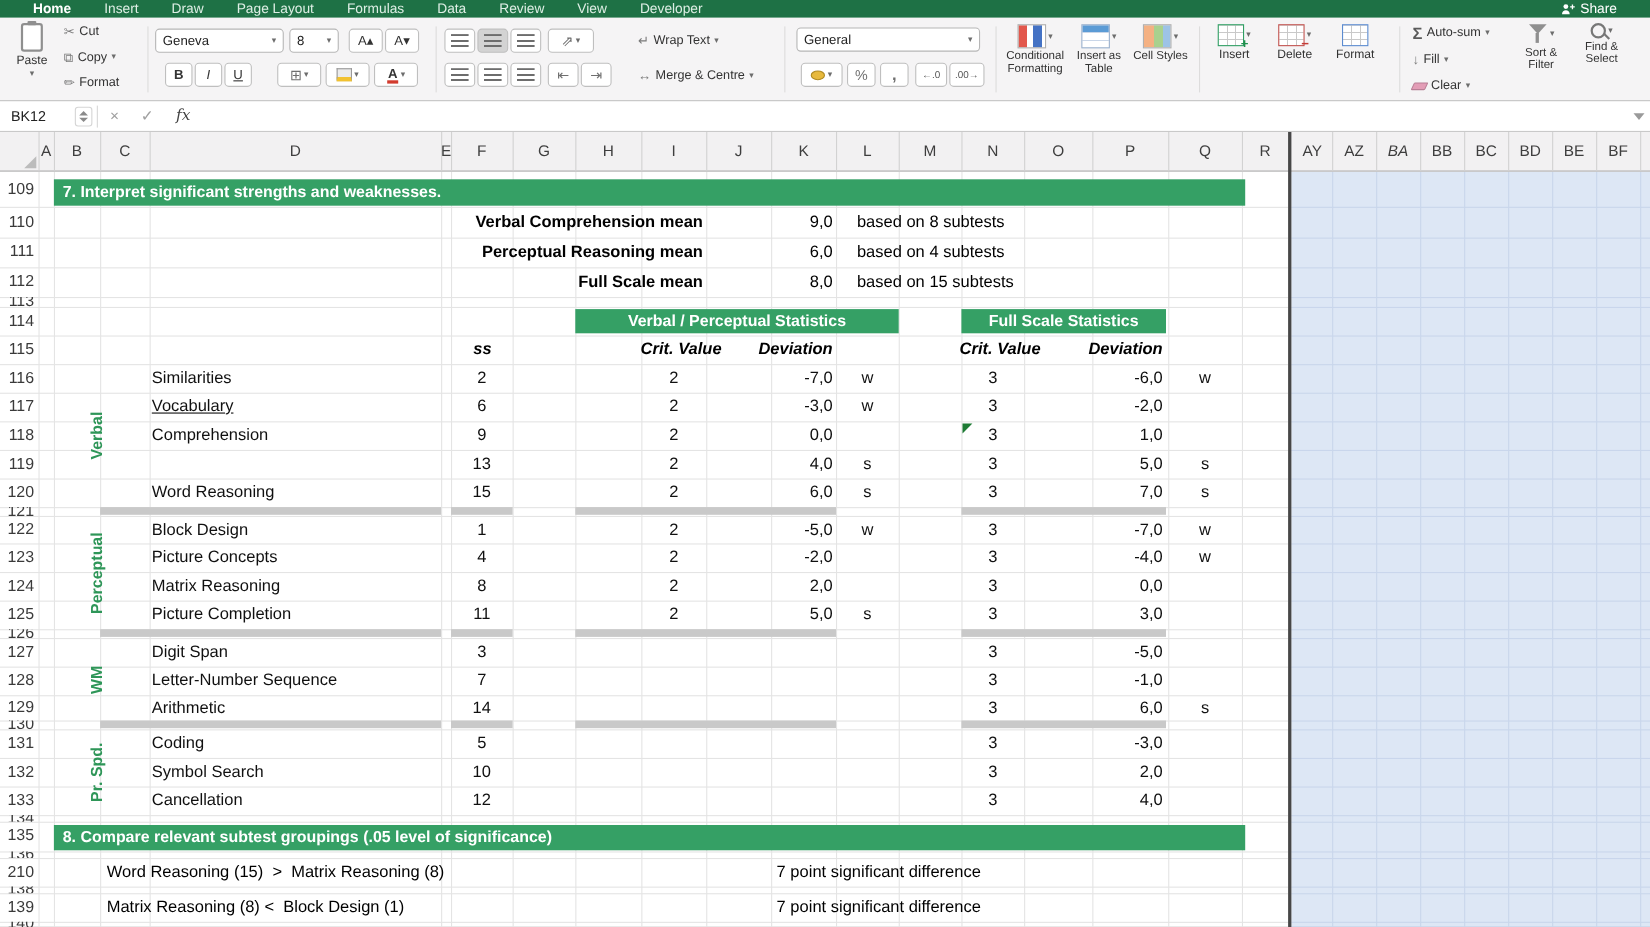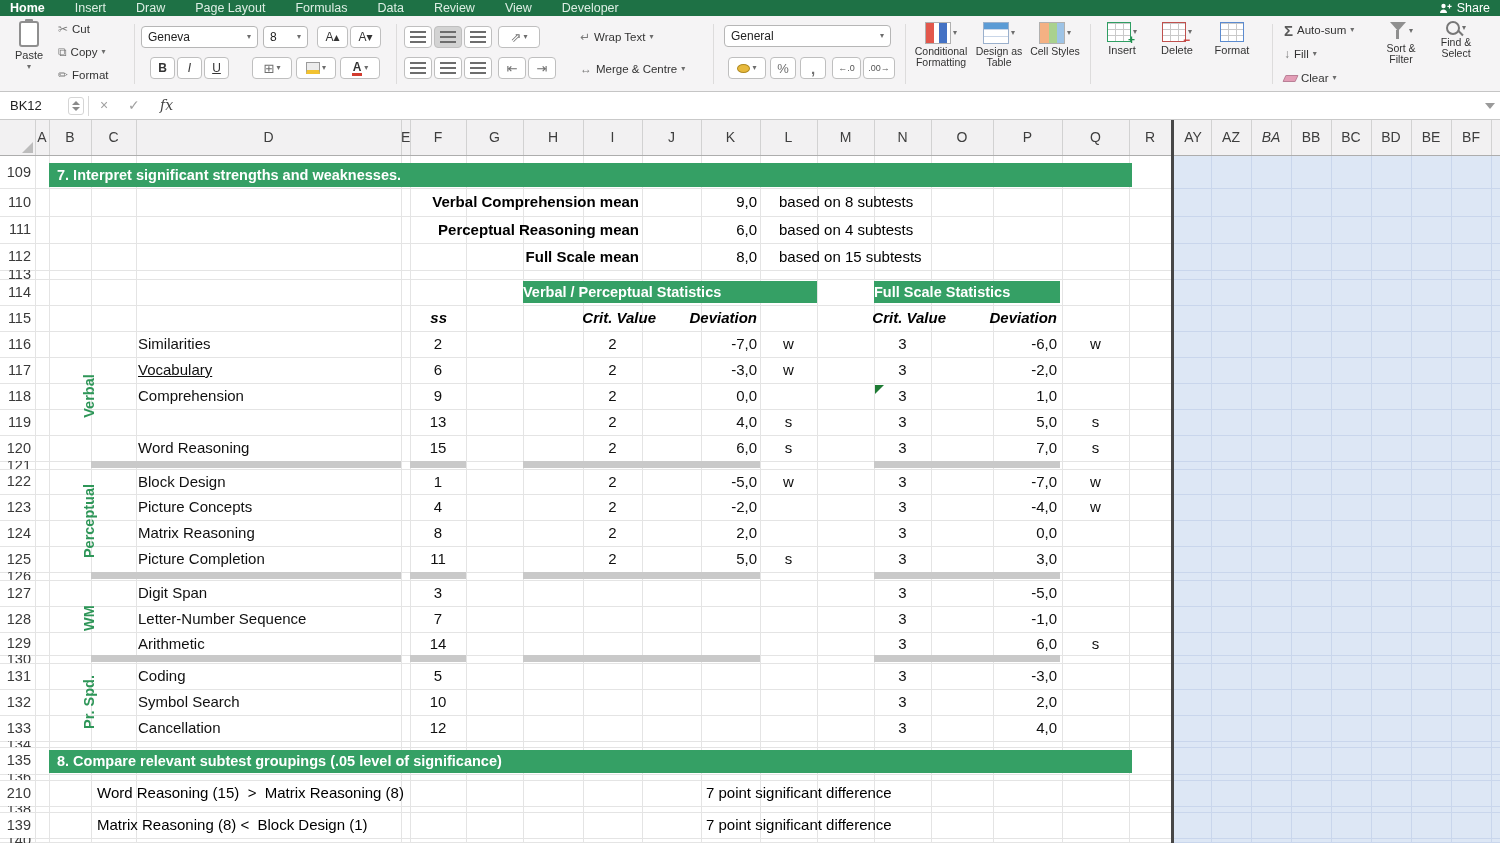--- a/index.html
+++ b/index.html
@@ -2,21 +2,21 @@
 <html><head>
 <meta charset="utf-8">
 <style>
 *{margin:0;padding:0;box-sizing:border-box}
 html,body{width:1500px;height:843px;overflow:hidden;background:#fff;
   font-family:"Liberation Sans","DejaVu Sans",sans-serif;}
 #app{position:relative;width:1500px;height:843px}
 
 
 .tabbar{position:absolute;left:0;top:0;width:1500px;height:16px;background:#1E7145;
-  display:flex;align-items:center;justify-content:space-between;padding:0 10px;z-index:20}
+  display:flex;align-items:center;justify-content:space-between;padding:0 30px;z-index:20}
 .tabs{display:flex;gap:30px}
 .tab{color:#ddeee4;font-size:12.5px;line-height:15px;white-space:nowrap;cursor:default}
 .tab.active{color:#fff;font-weight:bold}
 .share{display:flex;align-items:center;gap:5px;color:#fff;font-size:12.5px}
 
 
 .ribbon{position:absolute;left:0;top:16px;width:1500px;height:76px;background:#f5f4f5;
   border-bottom:1px solid #c5c5c5;font-size:11.5px;color:#333;z-index:19}
 .ribbon>div,.ribbon>span{position:absolute}
 .gsep{top:8px;height:60px;width:1px;background:#dddcdc}
@@ -101,21 +101,21 @@
 .vgl,.hgl{position:absolute;background:#e4e4e4;z-index:1}
 .vgl.blue,.hgl.blue{background:#c9d6ec}
 .rowh{position:absolute;left:0;width:31px;text-align:right;font-size:14.5px;color:#3a3a3a;
   z-index:4;overflow:hidden;white-space:nowrap}
 .grayline{position:absolute;height:7px;background:#c9c9c9;z-index:3}
 .cell{position:absolute;font-size:15px;color:#101010;z-index:4;white-space:nowrap;overflow:hidden}
 .cell.right{text-align:right}.cell.center{text-align:center}.cell.left{text-align:left}
 .secbar{position:absolute;left:49px;width:1083px;background:#35A065;color:#fff;font-weight:bold;
   font-size:14.5px;padding-left:8px;z-index:5;white-space:nowrap}
 .statbar{position:absolute;height:22px;line-height:22px;background:#35A065;color:#fff;
-  font-weight:bold;font-size:14.5px;z-index:5;white-space:nowrap}
+  font-weight:bold;font-size:14.5px;text-align:center;z-index:5;white-space:nowrap}
 .mlabel{position:absolute;left:136px;width:503px;text-align:right;font-weight:bold;font-size:15px;z-index:4;white-space:nowrap}
 .mvalue{position:absolute;left:701px;width:56px;text-align:right;font-size:15px;z-index:4}
 .mnote{position:absolute;left:779px;font-size:15px;z-index:4;white-space:nowrap}
 .thead{position:absolute;top:149px;height:26px;line-height:26px;font-weight:bold;font-style:italic;
   font-size:15px;text-align:right;z-index:4;white-space:nowrap}
 .vlabel{position:absolute;left:74px;width:30px;display:flex;align-items:center;justify-content:center;z-index:4}
 .vlabel span{transform:rotate(-90deg);white-space:nowrap;color:#2E9658;font-weight:bold;font-size:14.5px}
 .flagtri{position:absolute;width:0;height:0;border-top:9px solid #1e7b34;border-right:9px solid transparent;z-index:6}
 .comp-text{position:absolute;left:97px;font-size:15px;z-index:4;white-space:pre}
 .comp-res{position:absolute;left:706px;font-size:15px;z-index:4;white-space:pre}
@@ -273,21 +273,21 @@
           <span class="ic-cf"></span>
         <span class="dd">▾</span>
         </span>
       <span class="rb-label two">Conditional Formatting</span>
     </div>
     <div class="bigbtn" style="left:974px;top:6px;width:50px">
       <span class="icwrap">
           <span class="ic-table"></span>
         <span class="dd">▾</span>
         </span>
-      <span class="rb-label two">Design as Table</span>
+      <span class="rb-label two">Insert as Table</span>
     </div>
     <div class="bigbtn" style="left:1028px;top:6px;width:54px">
       <span class="icwrap">
           <span class="ic-styles"></span>
         <span class="dd">▾</span>
         </span>
       <span class="rb-label two">Cell Styles</span>
     </div>
     <div class="gsep" style="left:1090px"></div>
 

